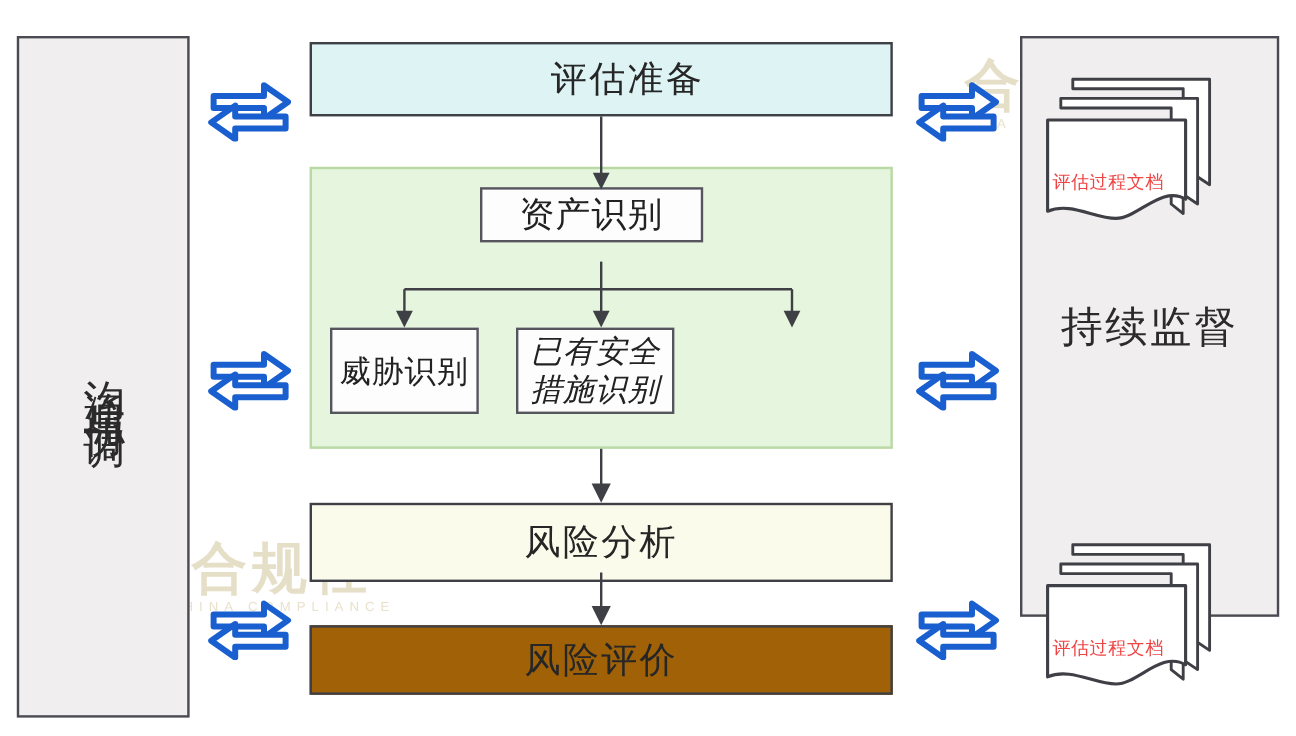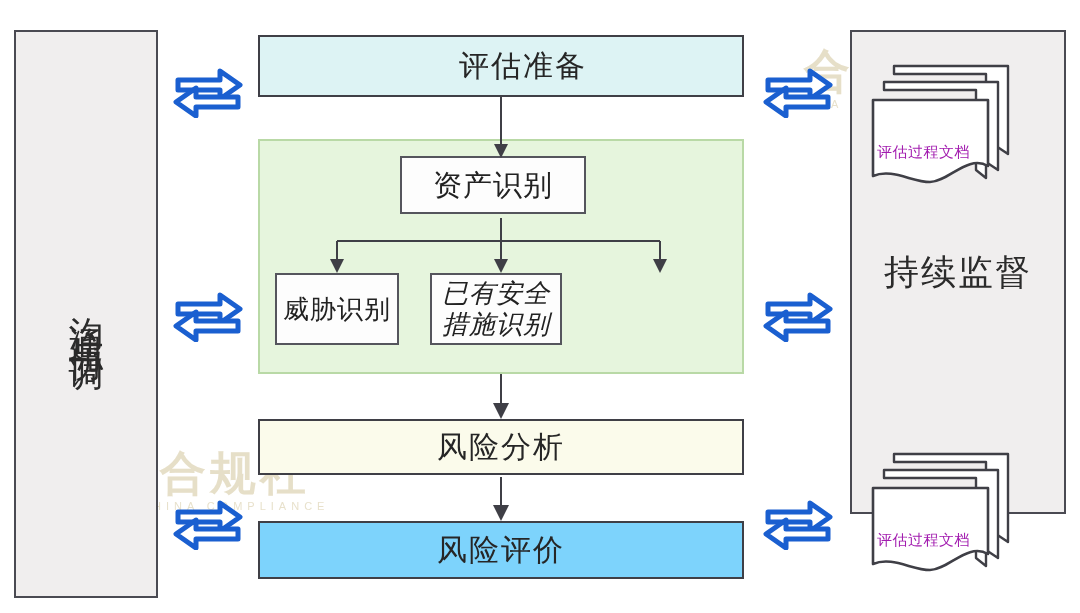--- a/index.html
+++ b/index.html
@@ -60,44 +60,44 @@
     left:258px; top:35px; width:486px; height:62px;
     background:#ddf3f4;
     padding-left:44px;
   }
   #group-identify{
     left:258px; top:139px; width:486px; height:235px;
     background:#e6f5dd;
     border:2px solid #b9d9a6;
   }
   #box-analysis{
-    left:258px; top:419px; width:486px; height:56px;
+    left:258px; top:419px; width:486px; height:66px;
     background:#fbfbeb;
   }
   #box-evaluate{
     left:258px; top:521px; width:486px; height:58px;
-    background:#7dd3fc;
+    background:#a16207;
   }
 
   
   .subbox{
     position:absolute;
     box-sizing:border-box;
     background:#fdfdfd;
     border:2px solid #55555d;
     display:flex;
     align-items:center;
     justify-content:center;
     text-align:center;
     font-size:26px;
     line-height:1.18;
     color:#222;
     letter-spacing:1px;
   }
-  #sub-asset{ left:400px; top:156px; width:186px; height:58px; font-size:29px;}
+  #sub-asset{ left:400px; top:156px; width:186px; height:46px; font-size:29px;}
   #sub-threat{ left:275px; top:273px; width:124px; height:72px; }
   #sub-existing{ left:430px; top:273px; width:132px; height:72px;font-style:italic; }
   #sub-vuln{ left:592px; top:273px; width:136px; height:72px; }
 
   
   #connectors{
     position:absolute; left:0; top:0; width:1080px; height:613px;
     pointer-events:none;
   }
 
@@ -118,21 +118,21 @@
   .docstack{
     position:absolute;
     width:146px;
     height:140px;
   }
   #docs-top{ left:868px; top:62px; }
   #docs-bottom{ left:868px; top:450px; }
   .doc-caption{
     position:absolute;
     font-size:15px;
-    color:#a21caf;
+    color:#ef4444;
     white-space:nowrap;
     letter-spacing:0.5px;
     user-select:none;
   }
   #cap-top{ left:877px; top:143px; }
   #cap-bottom{ left:877px; top:531px; }
 
   
   .watermark{
     position:absolute;

